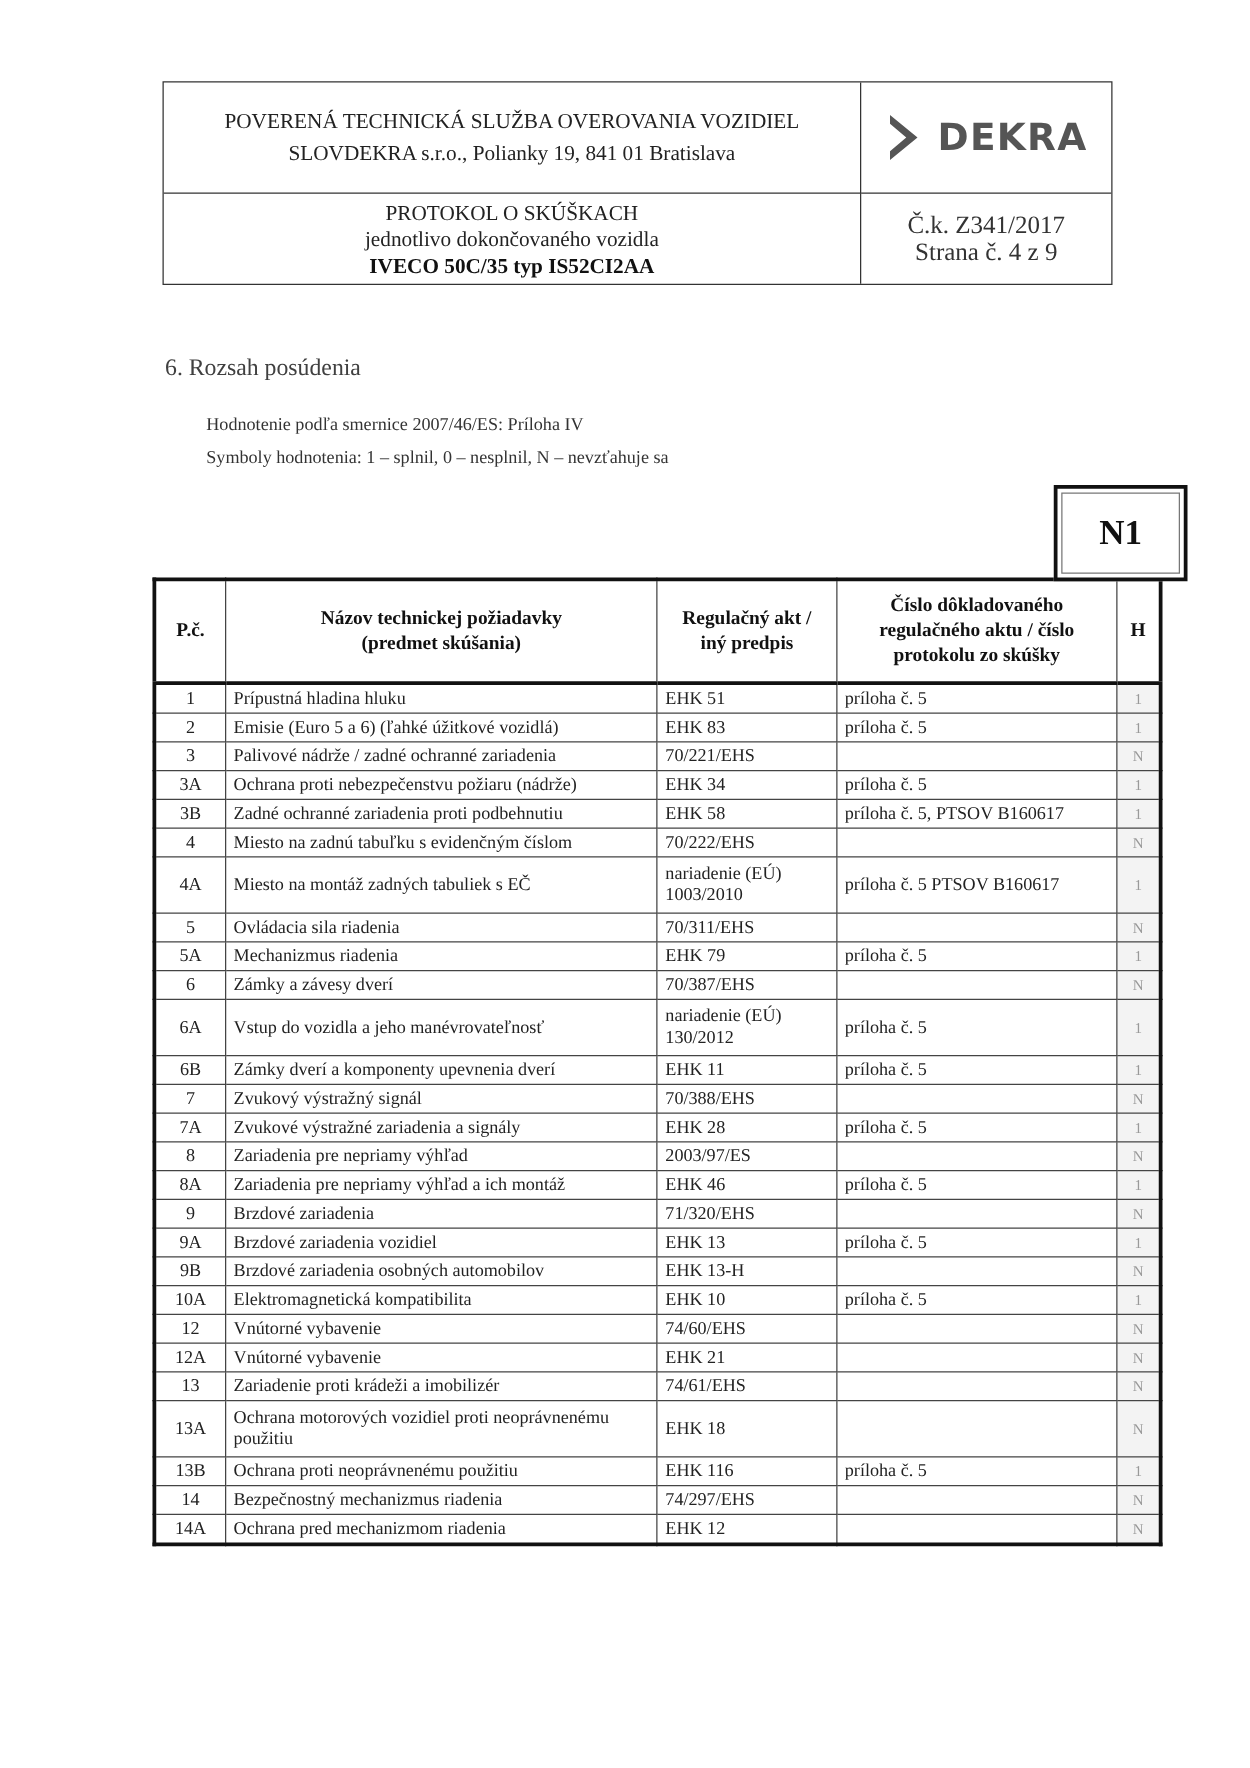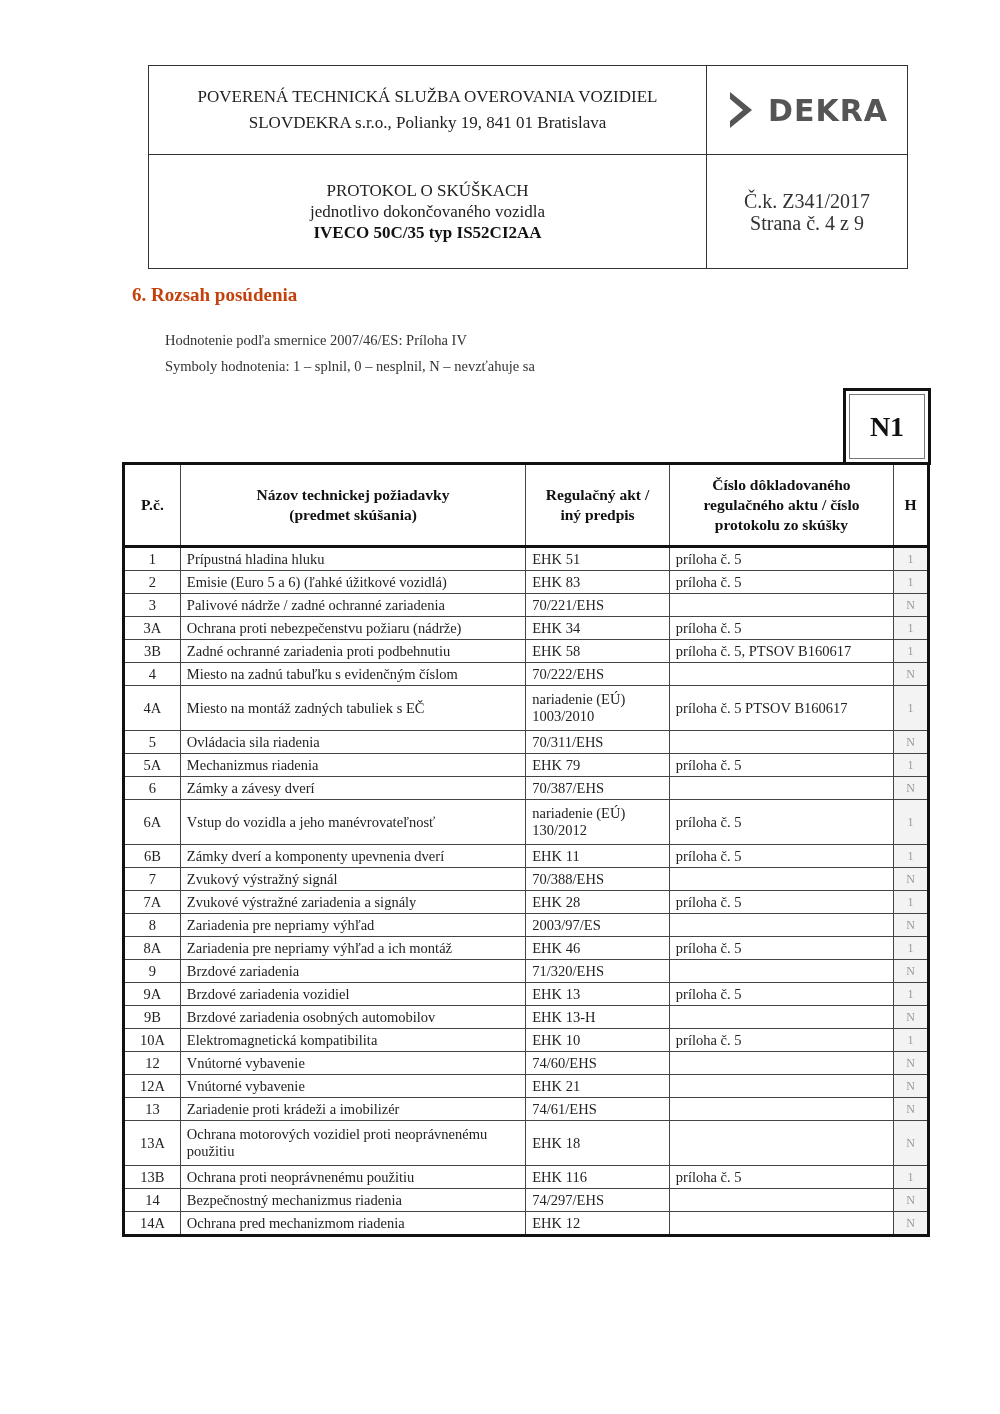--- a/index.html
+++ b/index.html
@@ -2,39 +2,39 @@
 <html><head>
 <meta charset="utf-8">
 <style>
   html, body { margin: 0; padding: 0; }
   body {
     width: 1000px; height: 1414px; background: #ffffff; position: relative;
     font-family: "Liberation Serif", "DejaVu Serif", serif; color: #1a1a1a;
     overflow: hidden;
   }
   .header {
-    position: absolute; left: 148px; top: 65px; width: 760px; height: 204px;
+    position: absolute; left: 130px; top: 65px; width: 760px; height: 163px;
     border: 1px solid #333; box-sizing: border-box;
     display: grid; grid-template-columns: 558px 1fr; grid-template-rows: 89px 1fr;
   }
   .header > div { box-sizing: border-box; display: flex; flex-direction: column; align-items: center; justify-content: center; text-align: center; }
   .h-org { border-right: 1px solid #333; border-bottom: 1px solid #333; font-size: 17px; line-height: 26px; color: #222; }
   .h-logo { border-bottom: 1px solid #333; flex-direction: row !important; gap: 12px; }
   .h-logo .word { font-family: "DejaVu Sans", sans-serif; font-size: 30px; font-weight: bold; color: #555; letter-spacing: 1px; }
   .h-proto { border-right: 1px solid #333; font-size: 17px; line-height: 21px; color: #222; }
   .h-proto .vehicle { font-weight: bold; color: #111; }
   .h-ref { font-size: 20px; line-height: 22px; color: #333; }
 
-  .section-title { position: absolute; left: 132px; top: 284px; font-size: 19px; font-weight: bold; color: #c2410c; }
+  .section-title { position: absolute; left: 132px; top: 284px; font-size: 19px; font-weight: normal; color: #404040; }
   .para { position: absolute; left: 165px; font-size: 14.5px; color: #333; }
   .p1 { top: 332px; }
   .p2 { top: 358px; }
 
   .n1-box {
-    position: absolute; left: 843px; top: 388px; width: 88px; height: 77px;
+    position: absolute; left: 843px; top: 388px; width: 107px; height: 77px;
     border: 3px solid #111; box-sizing: border-box; background: #fff;
     display: flex; align-items: center; justify-content: center; z-index: 2;
   }
   .n1-box .inner { position: absolute; inset: 3px; border: 1px solid #777; }
   .n1-box span { font-size: 28px; font-weight: bold; color: #111; position: relative; }
 
   table.main {
     position: absolute; left: 122px; top: 462px; width: 808px;
     border-collapse: collapse; font-size: 14.5px; color: #222;
     border: 3px solid #111;

